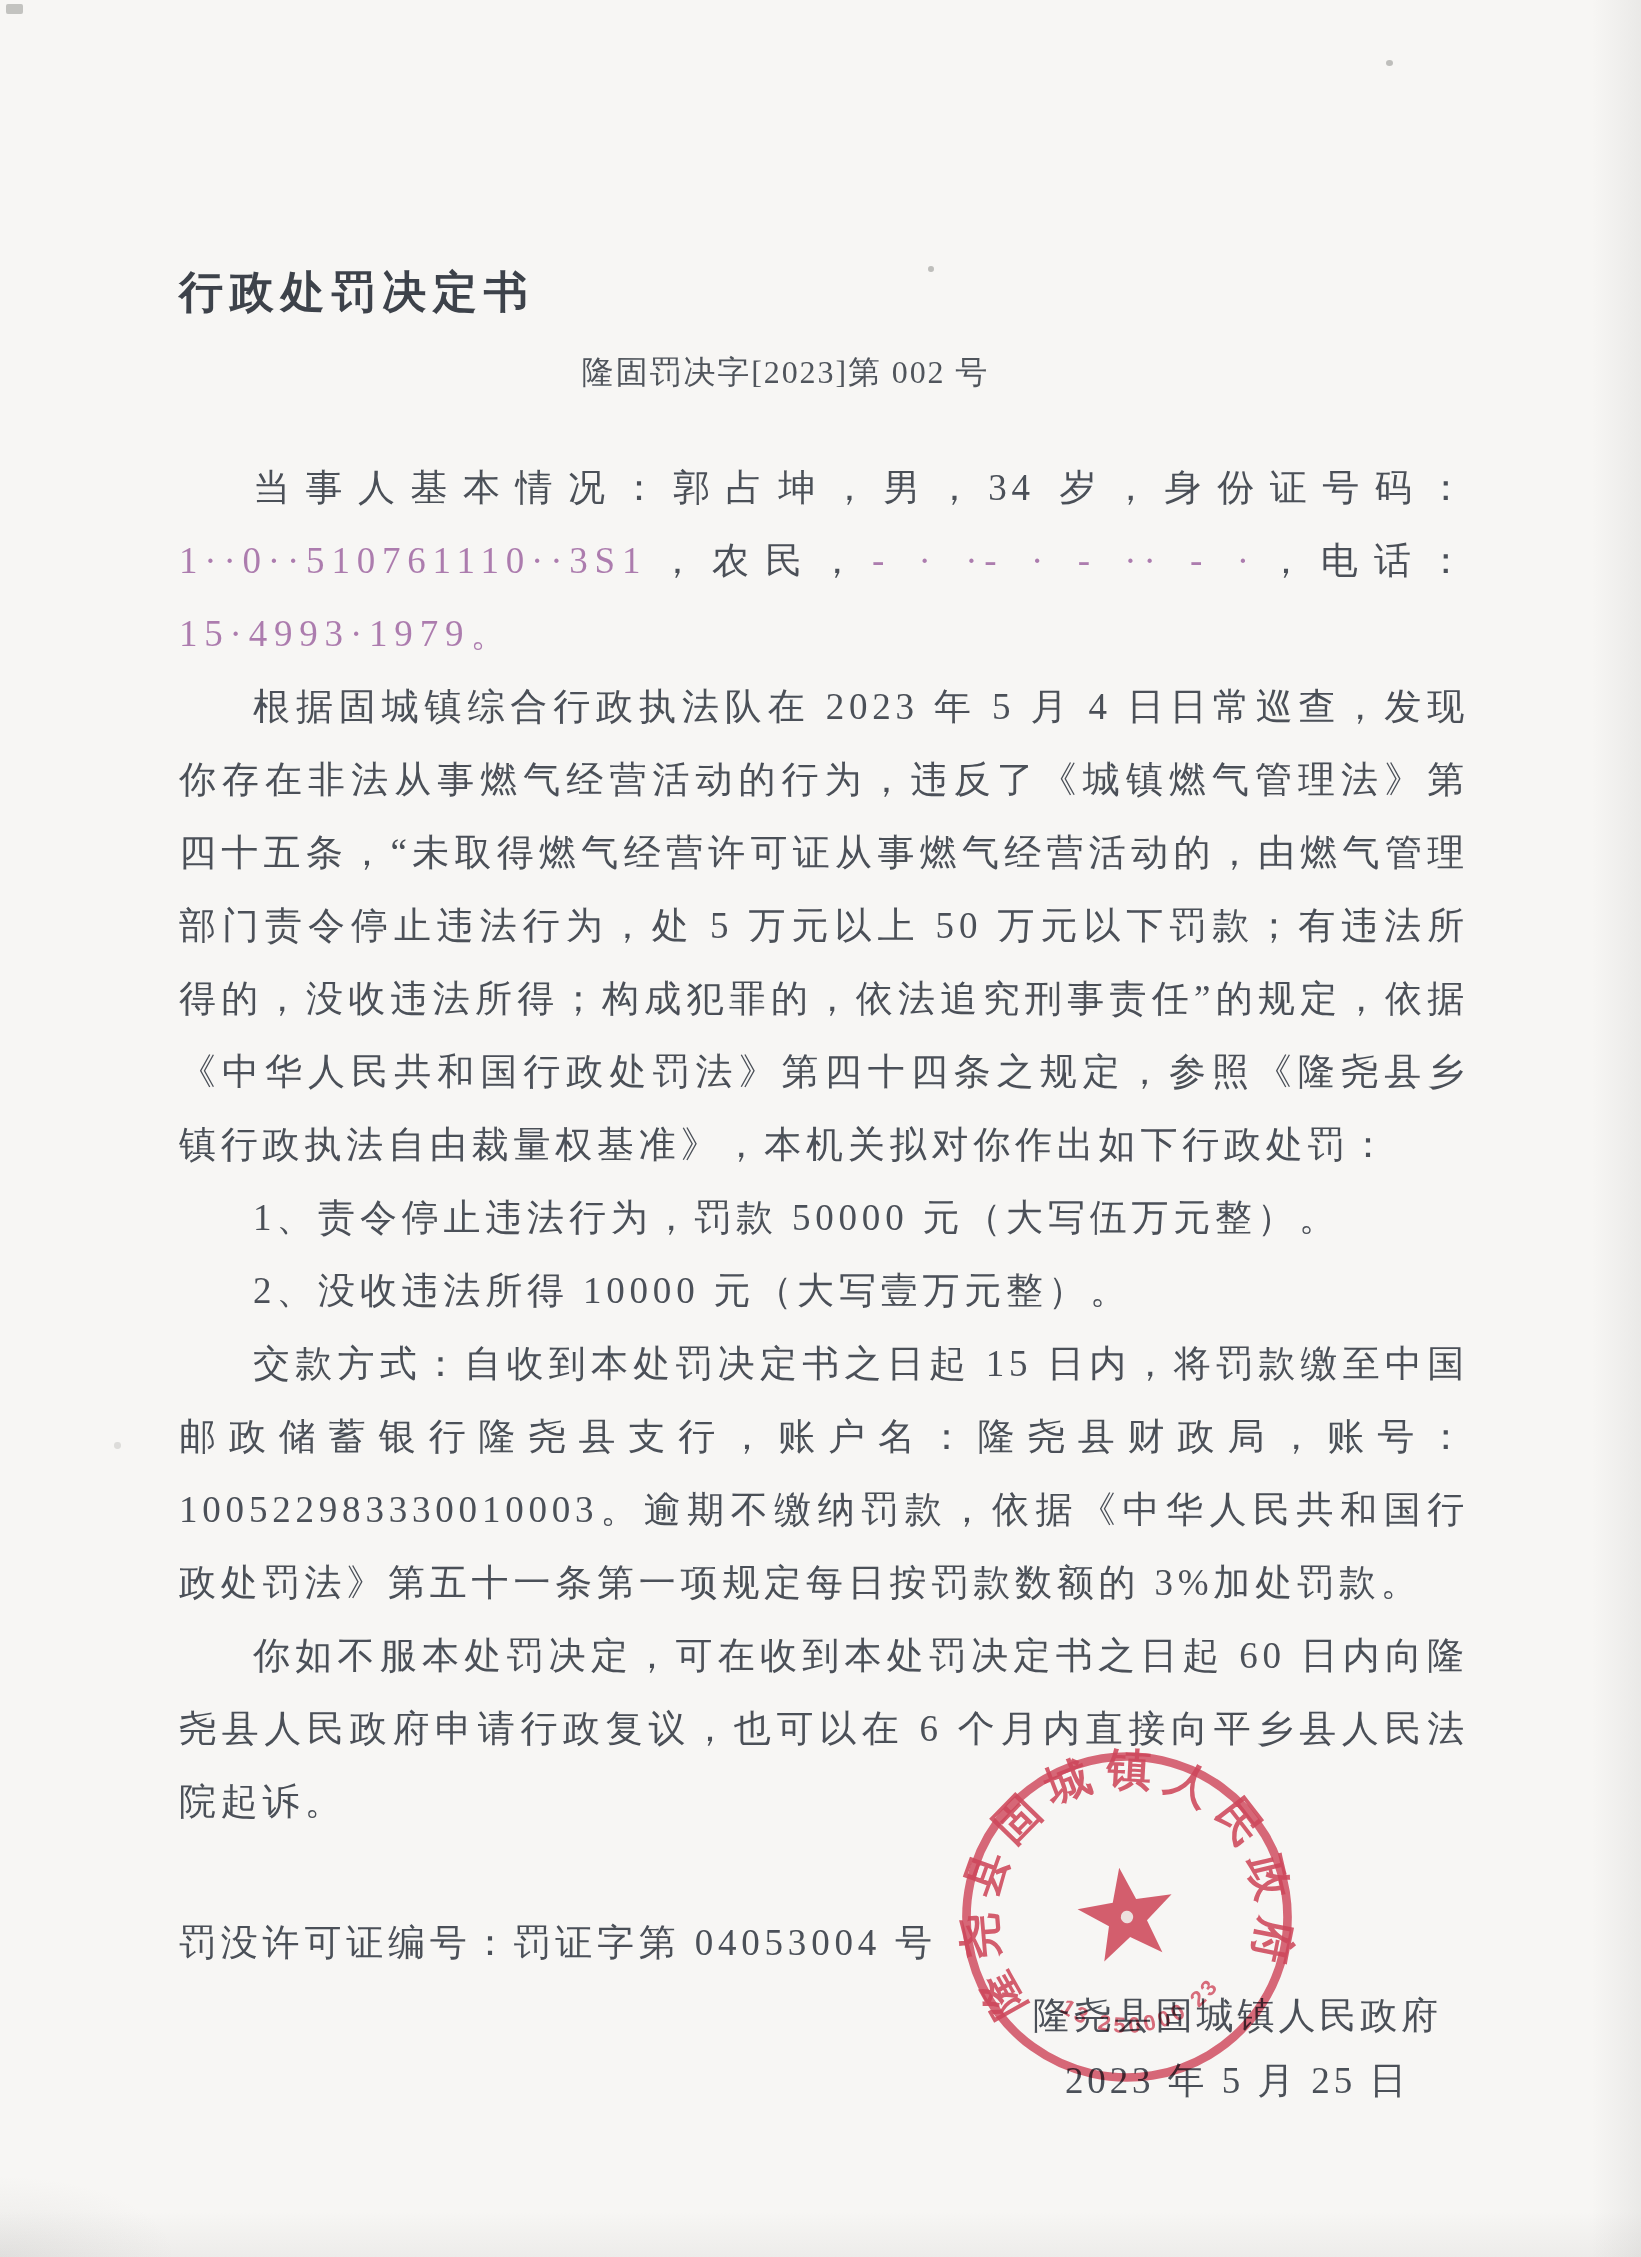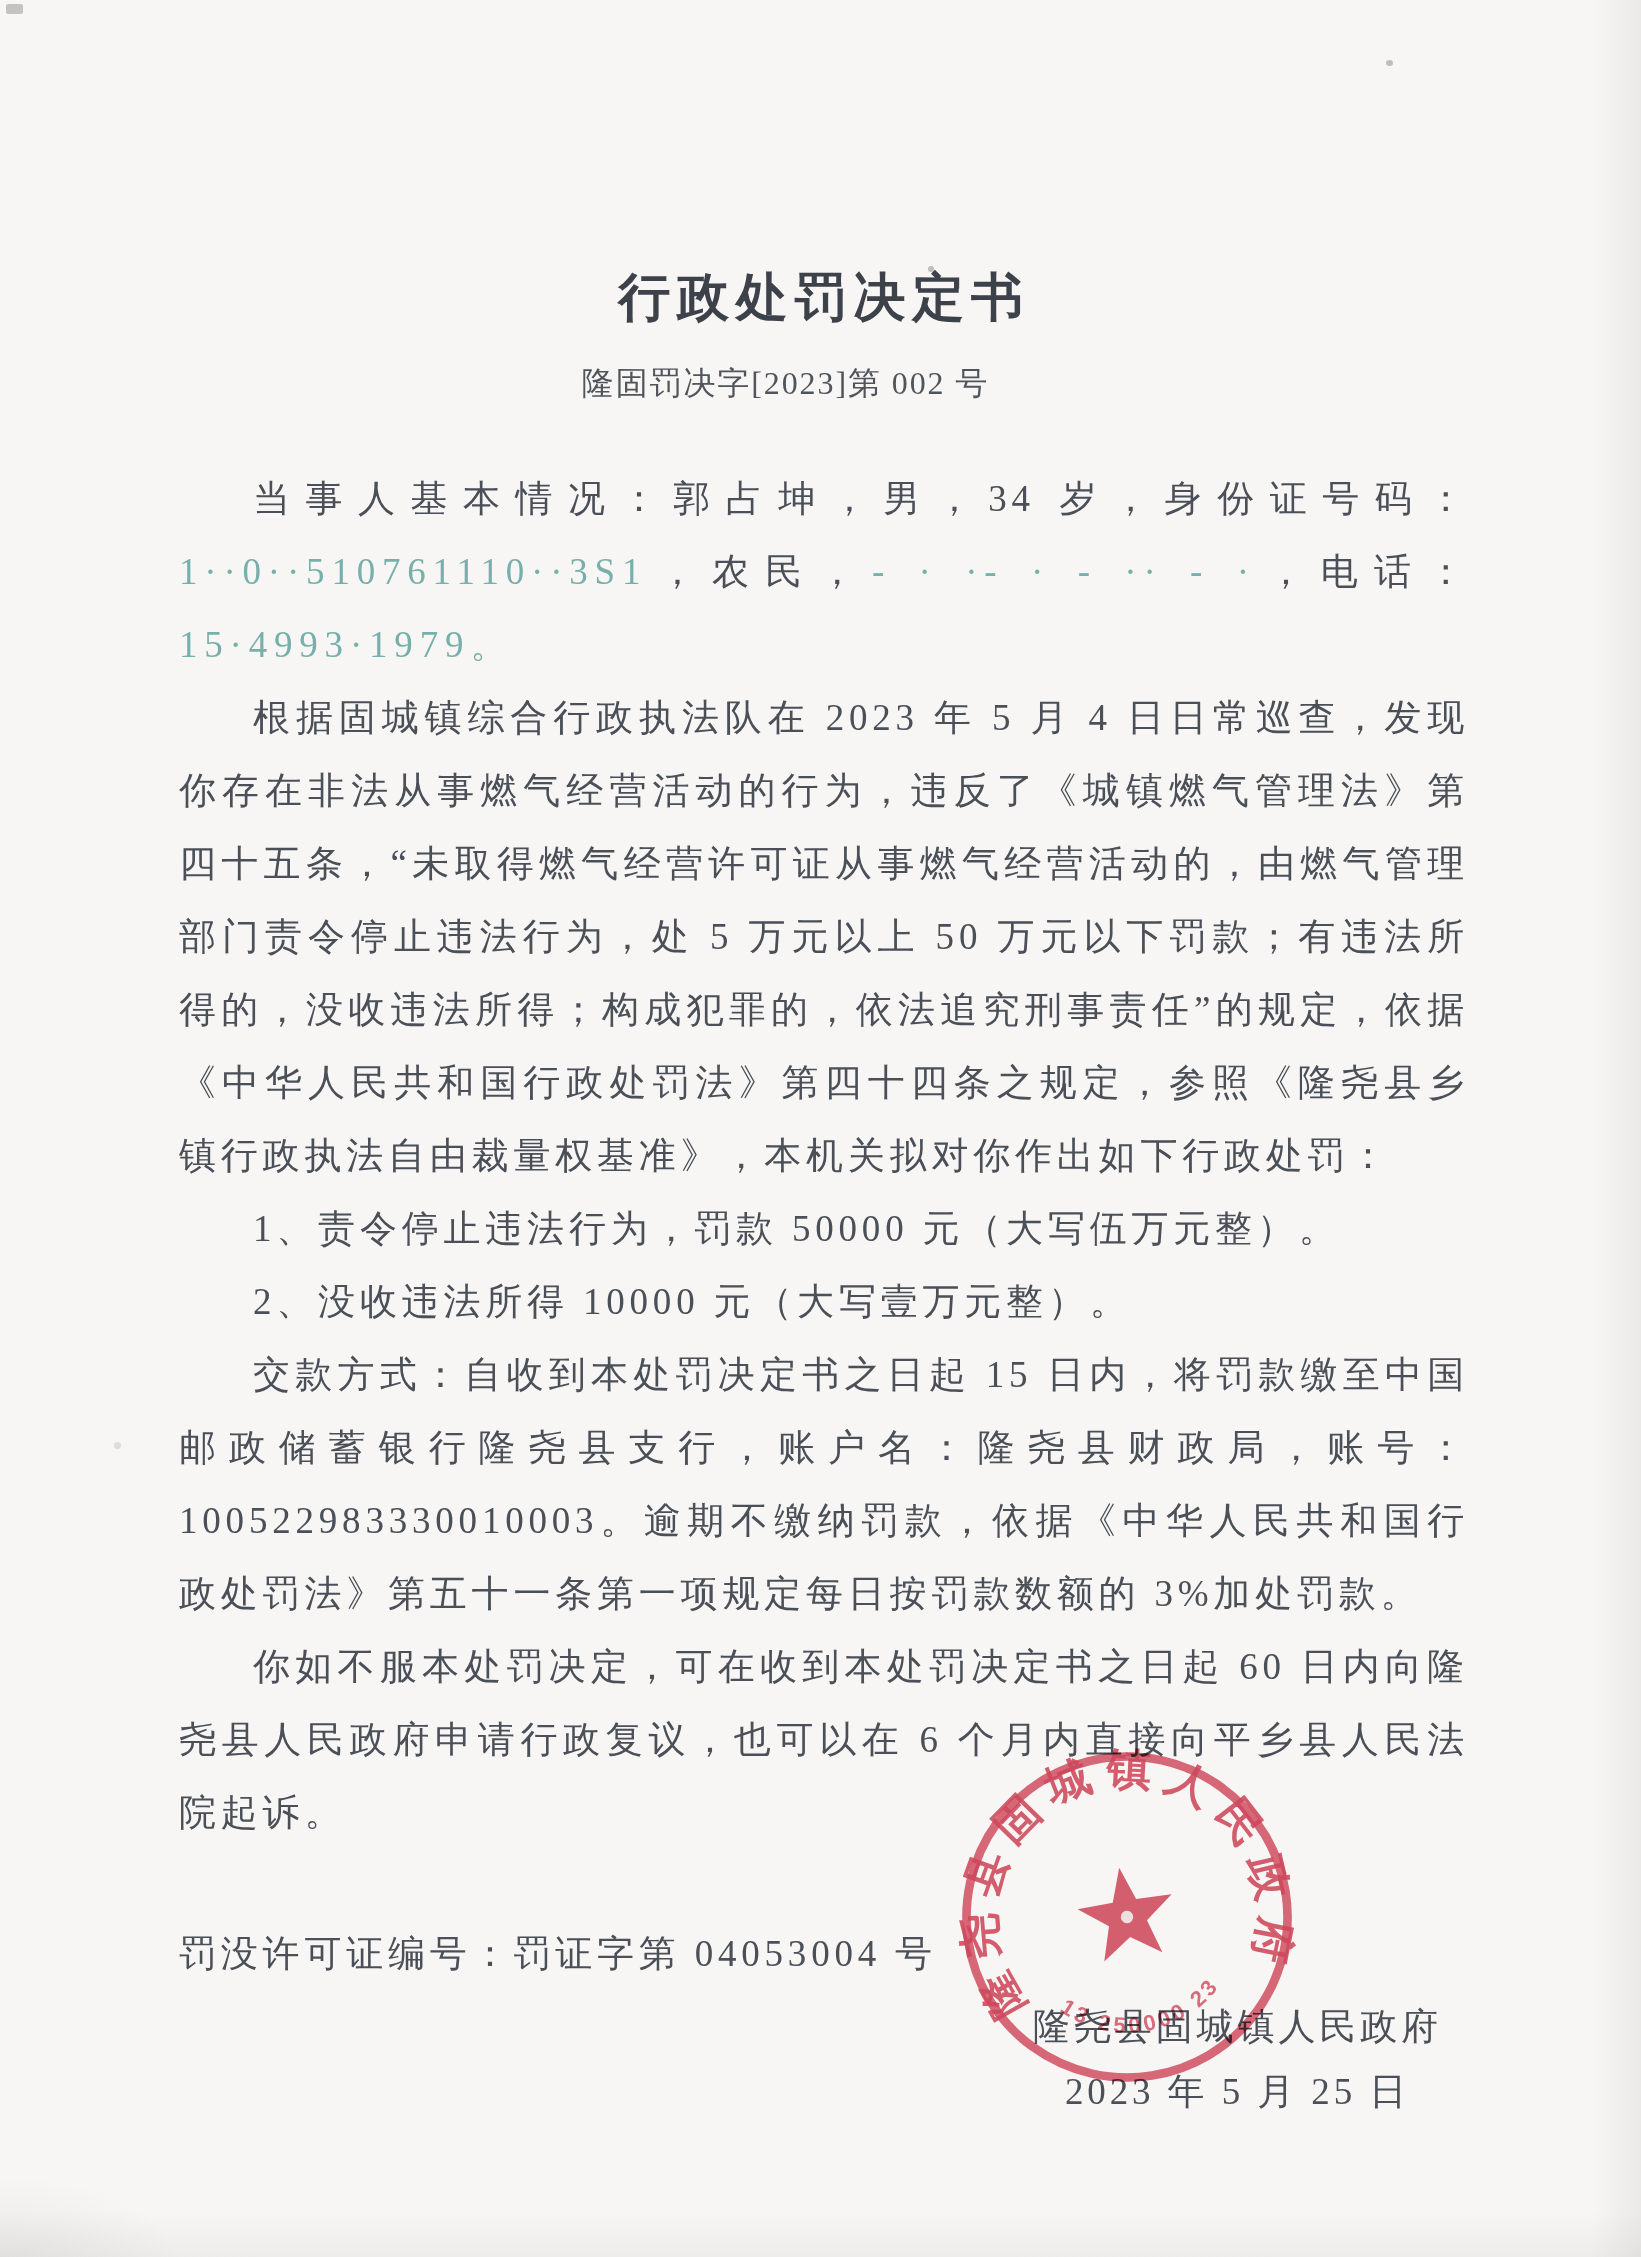--- a/index.html
+++ b/index.html
@@ -24,45 +24,44 @@
   .speck { position:absolute; background:#8f8f8c; border-radius:50%; opacity:.55; }
   .speck.s1 { left:5.8px;  top:3.9px;  width:17.4px; height:10.6px; border-radius:1.9px; opacity:.5;}
   .speck.s2 { left:928px; top:266px; width:5.8px; height:5.8px; }
   .speck.s3 { left:1386px; top:60px; width:6.8px; height:5.8px; }
   .speck.s4 { left:114px; top:1442px; width:6.8px; height:6.8px; opacity:.25;}
 
   .inner { position:relative; margin:0 172px 0 179px; }
 
   .title {
     margin: 263px 0 0 0;
-    text-align: center;
     font-family: "Liberation Sans", "DejaVu Sans", sans-serif;
     font-weight: 700;
-    font-size: 52px;
+    font-size: 44px;
     letter-spacing: 6.8px;
     color: #3d424a;
   }
   .doc-number {
     margin-top: 29px;
     text-align: center;
     padding-right: 77px;
     font-size: 32px;
     letter-spacing: 1.9px;
     color: #50555c;
   }
   .content {
     margin-top: 56px;
     font-size: 37px;
     line-height: 73px;
     letter-spacing: 4.8px;
     text-align: justify;
   }
   .content p { margin:0; text-indent: 2em; }
   .redacted {
-    color: #0f766e;
+    color: #701a75;
     opacity: .55;
     letter-spacing: 6.8px;
   }
   .license-line {
     margin-top: 80px;
     font-size: 37px;
     letter-spacing: 4.8px;
   }
   .sign-block {
     margin-top: 15.4px;

